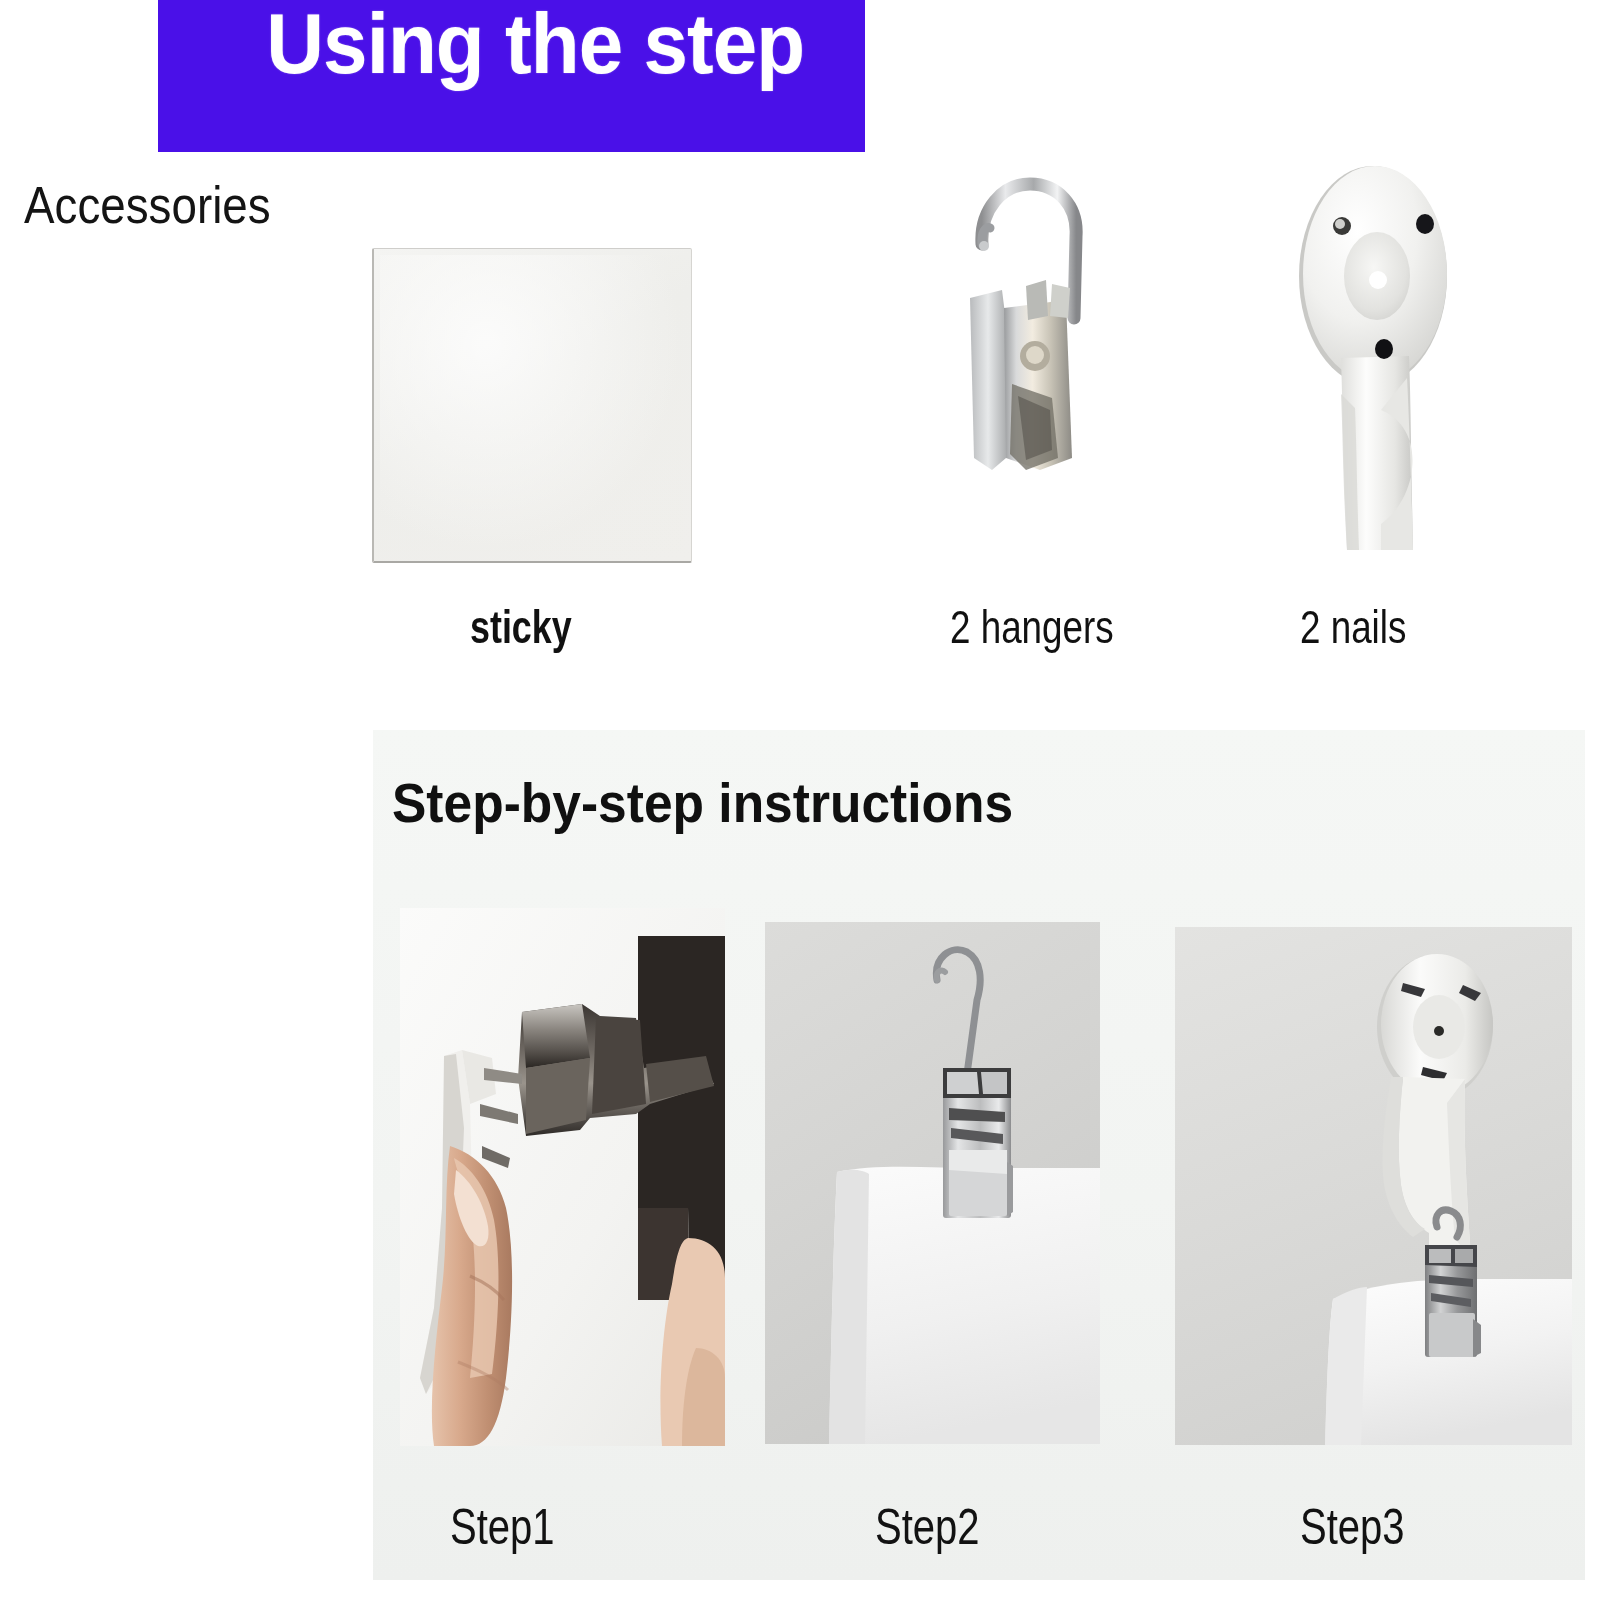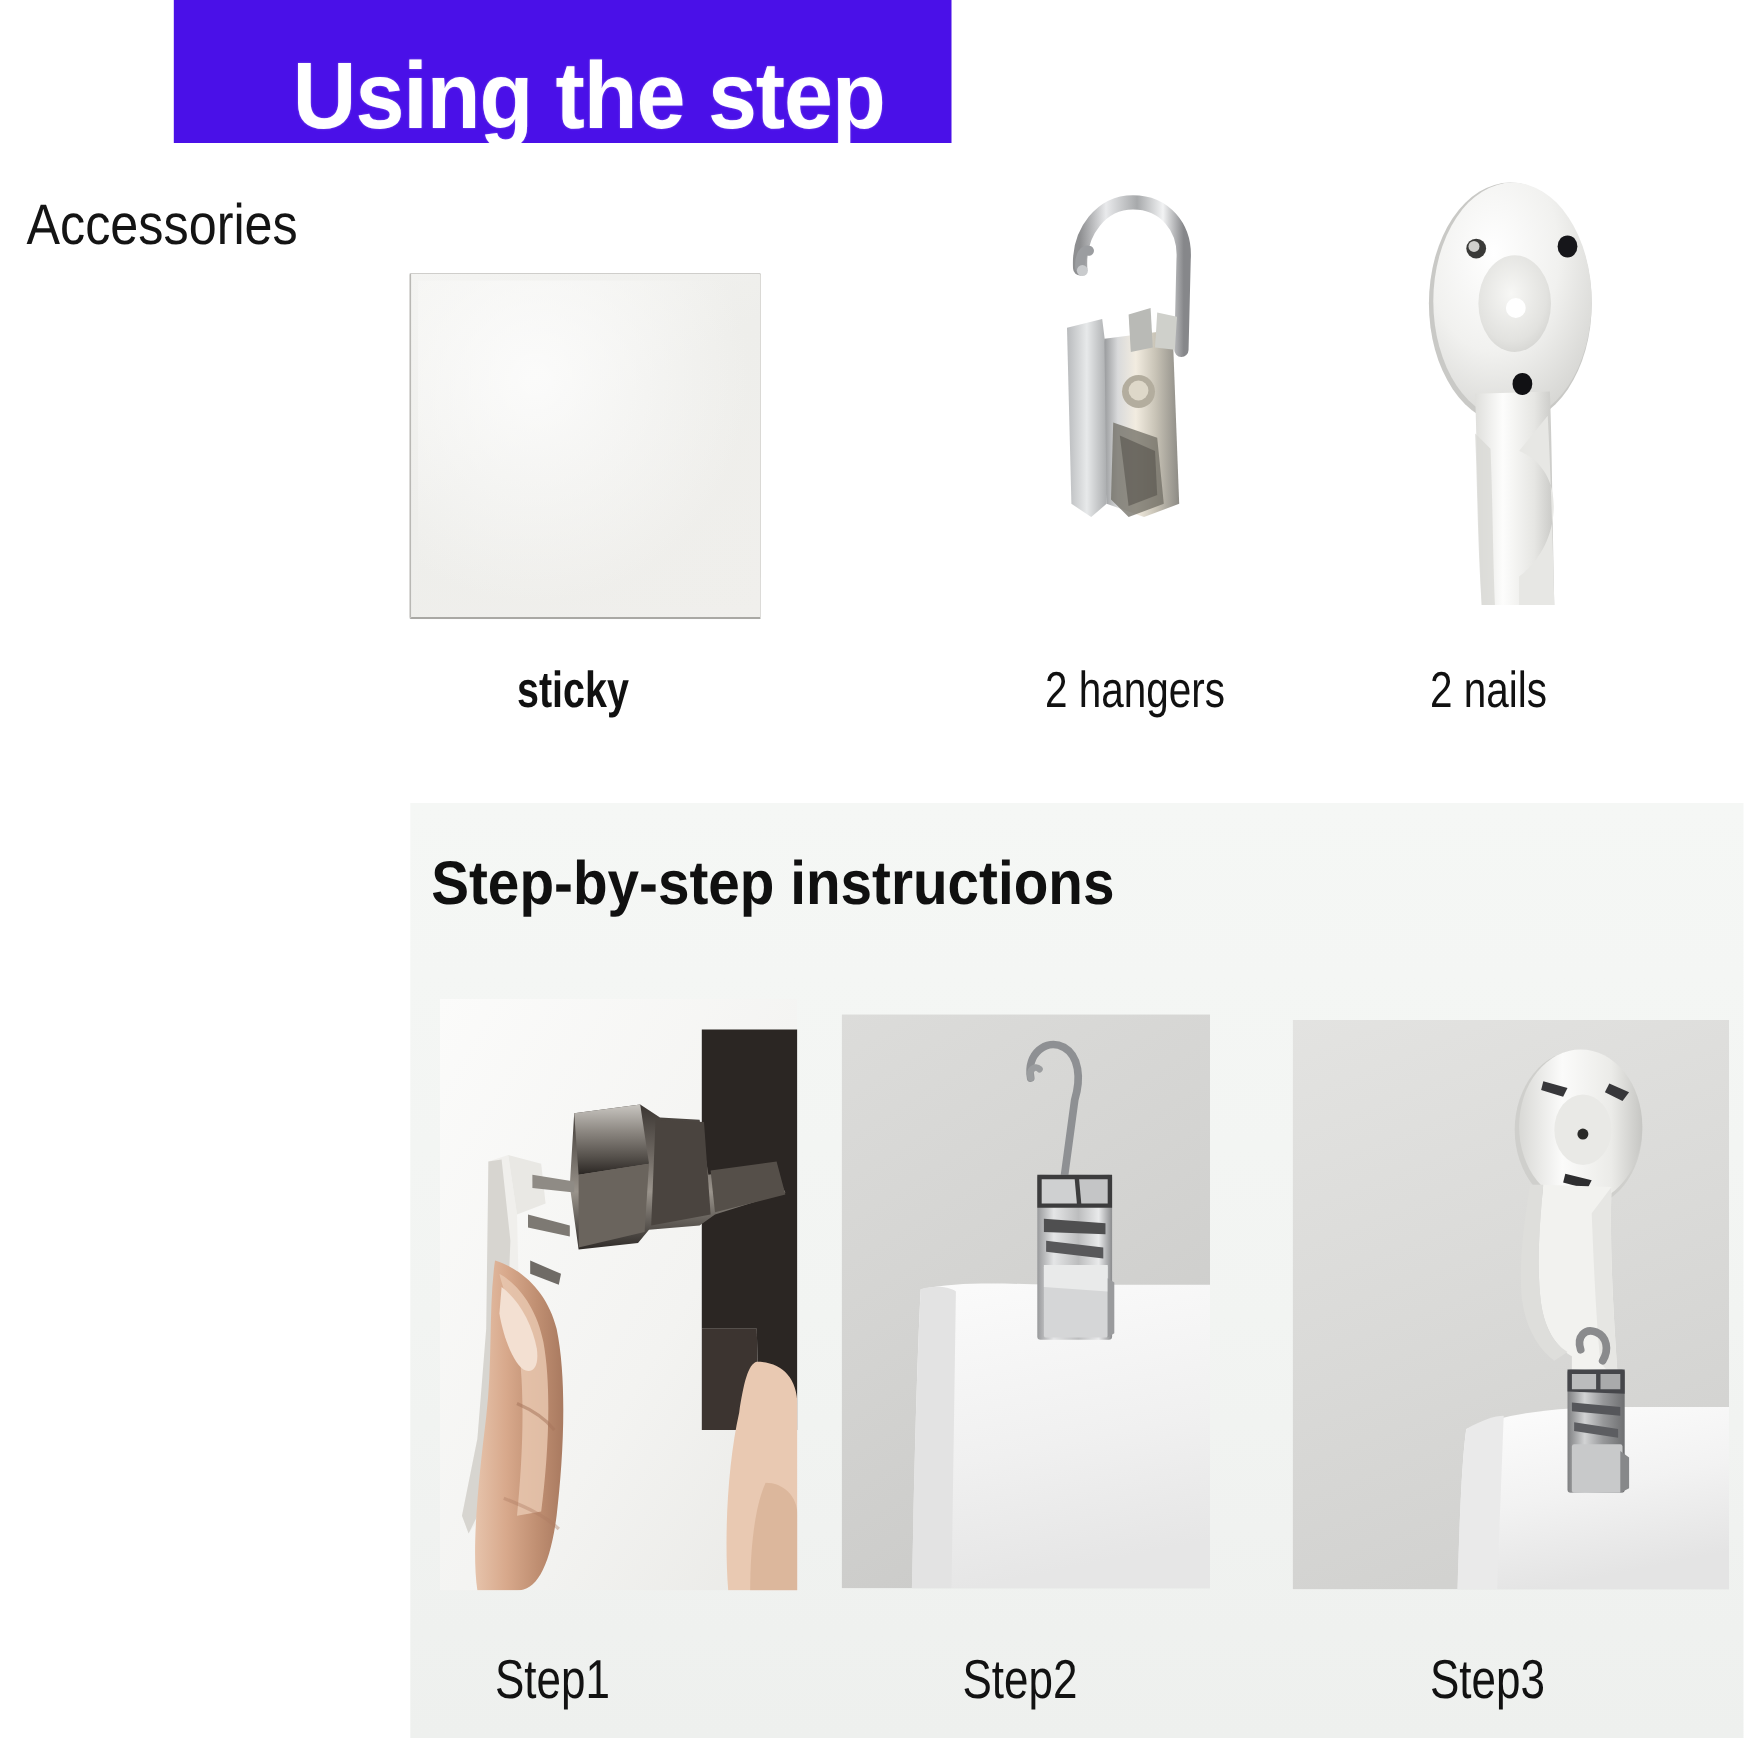--- a/index.html
+++ b/index.html
@@ -15,24 +15,24 @@
     font-family: "Liberation Sans", sans-serif;
     background: #ffffff;
   }
 
   
   .title-banner {
     position: absolute;
     left: 158px;
     top: 0px;
     width: 707px;
-    height: 130px;
+    height: 152px;
     background: #4a10e8;
     display: flex;
-    align-items: flex-end;
+    align-items: flex-start;
     justify-content: center;
     box-sizing: border-box;
     padding-left: 48px;
   }
   .title-banner .title-text {
     color: #ffffff;
     font-family: "Liberation Sans", sans-serif;
     font-size: 86px;
     font-weight: bold;
     letter-spacing: -1px;

